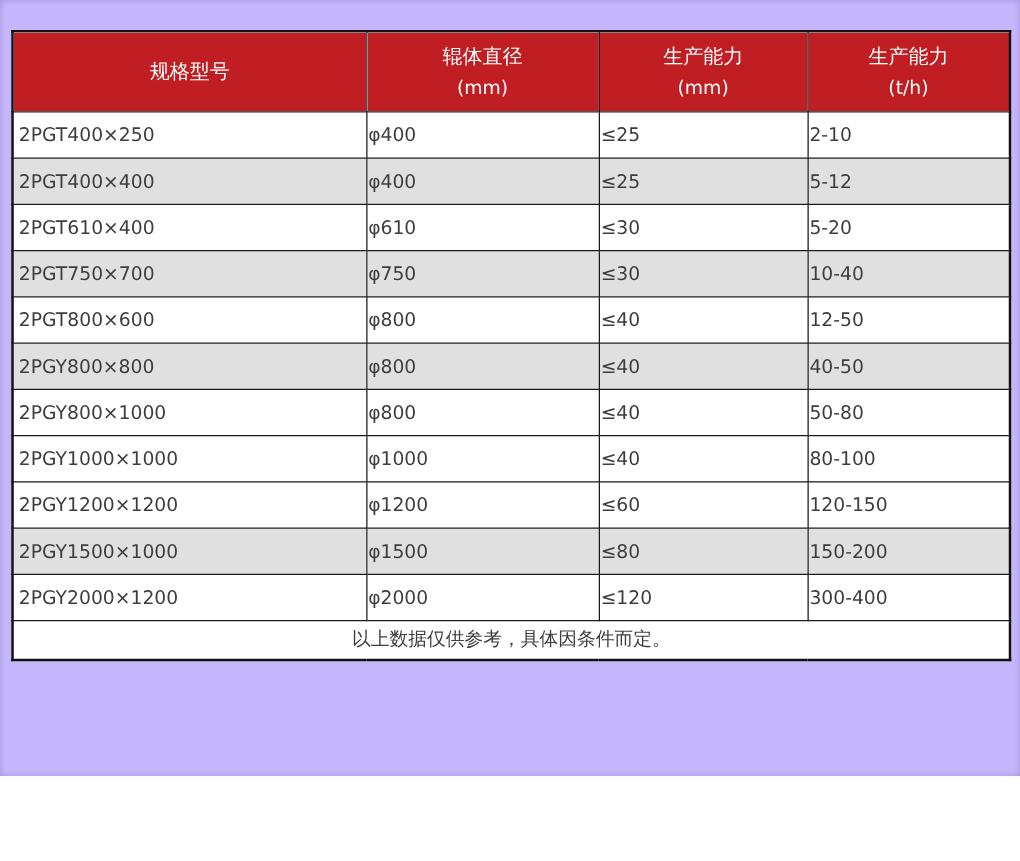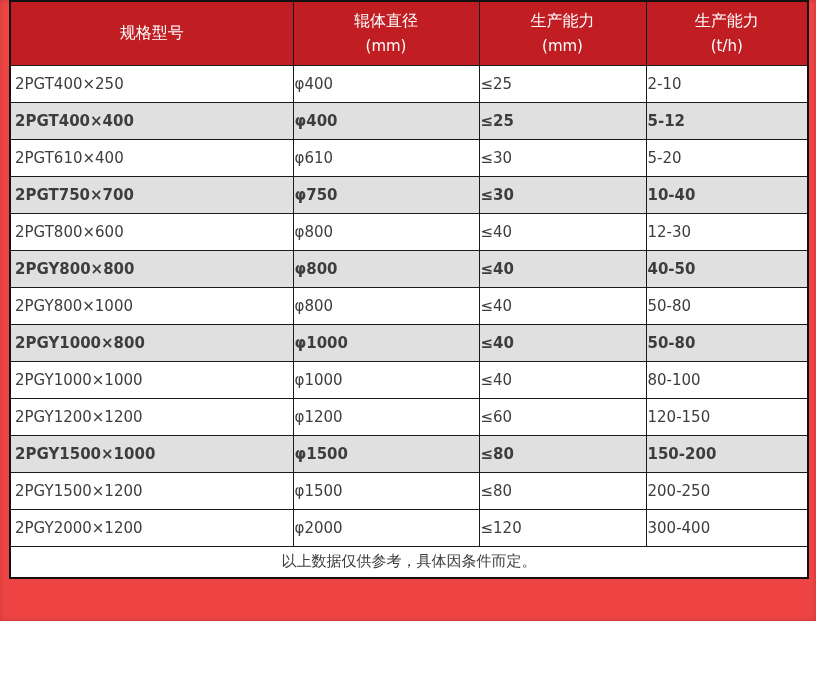--- a/index.html
+++ b/index.html
@@ -5,24 +5,24 @@
   html, body {
     margin: 0;
     padding: 0;
     background: #ffffff;
     font-family: "DejaVu Sans", "Liberation Sans", sans-serif;
   }
   .viewport {
     width: 816px;
     height: 621px;
     box-sizing: border-box;
-    padding: 0 9px;
+    padding: 24px 9px;
     position: relative;
     box-shadow: inset 0 0 5px rgba(0,0,0,0.18);
-    background: #ef4444;
+    background: #c4b5fd;
   }
   table.spec-table {
     width: 798px;
     border-collapse: collapse;
     table-layout: fixed;
     border: 2px solid var(--border-outer, #111111);
     background: #ffffff;
   }
   .spec-table th, .spec-table td {
     border: 1px solid var(--border-inner, #1a1a1a);
@@ -48,21 +48,20 @@
   tbody td {
     height: 37px;
     font-size: 15px;
     color: var(--body-text, #3d3d3d);
     text-align: left;
     vertical-align: middle;
     background: var(--row-bg, #ffffff);
   }
   tbody tr.alt td {
     background: var(--row-alt-bg, #e0e0e0);
-    font-weight: bold;
   }
   tbody td.c0 {
     text-align: left;
     padding-left: 4px;
     margin-left: 10px;
   }
   tfoot td {
     height: 32px;
     text-align: center;
     vertical-align: middle;
@@ -123,37 +122,31 @@
         <tr class="alt">
           <td class="c0">2PGT750×700</td>
           <td>φ750</td>
           <td>≤30</td>
           <td>10-40</td>
         </tr>
         <tr>
           <td class="c0">2PGT800×600</td>
           <td>φ800</td>
           <td>≤40</td>
-          <td>12-30</td>
+          <td>12-50</td>
         </tr>
         <tr class="alt">
           <td class="c0">2PGY800×800</td>
           <td>φ800</td>
           <td>≤40</td>
           <td>40-50</td>
         </tr>
         <tr>
           <td class="c0">2PGY800×1000</td>
           <td>φ800</td>
-          <td>≤40</td>
-          <td>50-80</td>
-        </tr>
-        <tr class="alt">
-          <td class="c0">2PGY1000×800</td>
-          <td>φ1000</td>
           <td>≤40</td>
           <td>50-80</td>
         </tr>
         <tr>
           <td class="c0">2PGY1000×1000</td>
           <td>φ1000</td>
           <td>≤40</td>
           <td>80-100</td>
         </tr>
         <tr>
@@ -162,26 +155,20 @@
           <td>≤60</td>
           <td>120-150</td>
         </tr>
         <tr class="alt">
           <td class="c0">2PGY1500×1000</td>
           <td>φ1500</td>
           <td>≤80</td>
           <td>150-200</td>
         </tr>
         <tr>
-          <td class="c0">2PGY1500×1200</td>
-          <td>φ1500</td>
-          <td>≤80</td>
-          <td>200-250</td>
-        </tr>
-        <tr>
           <td class="c0">2PGY2000×1200</td>
           <td>φ2000</td>
           <td>≤120</td>
           <td>300-400</td>
         </tr>
       </tbody>
     <tfoot>
       <tr>
         <td colspan="4">以上数据仅供参考，具体因条件而定。</td>
       </tr>

